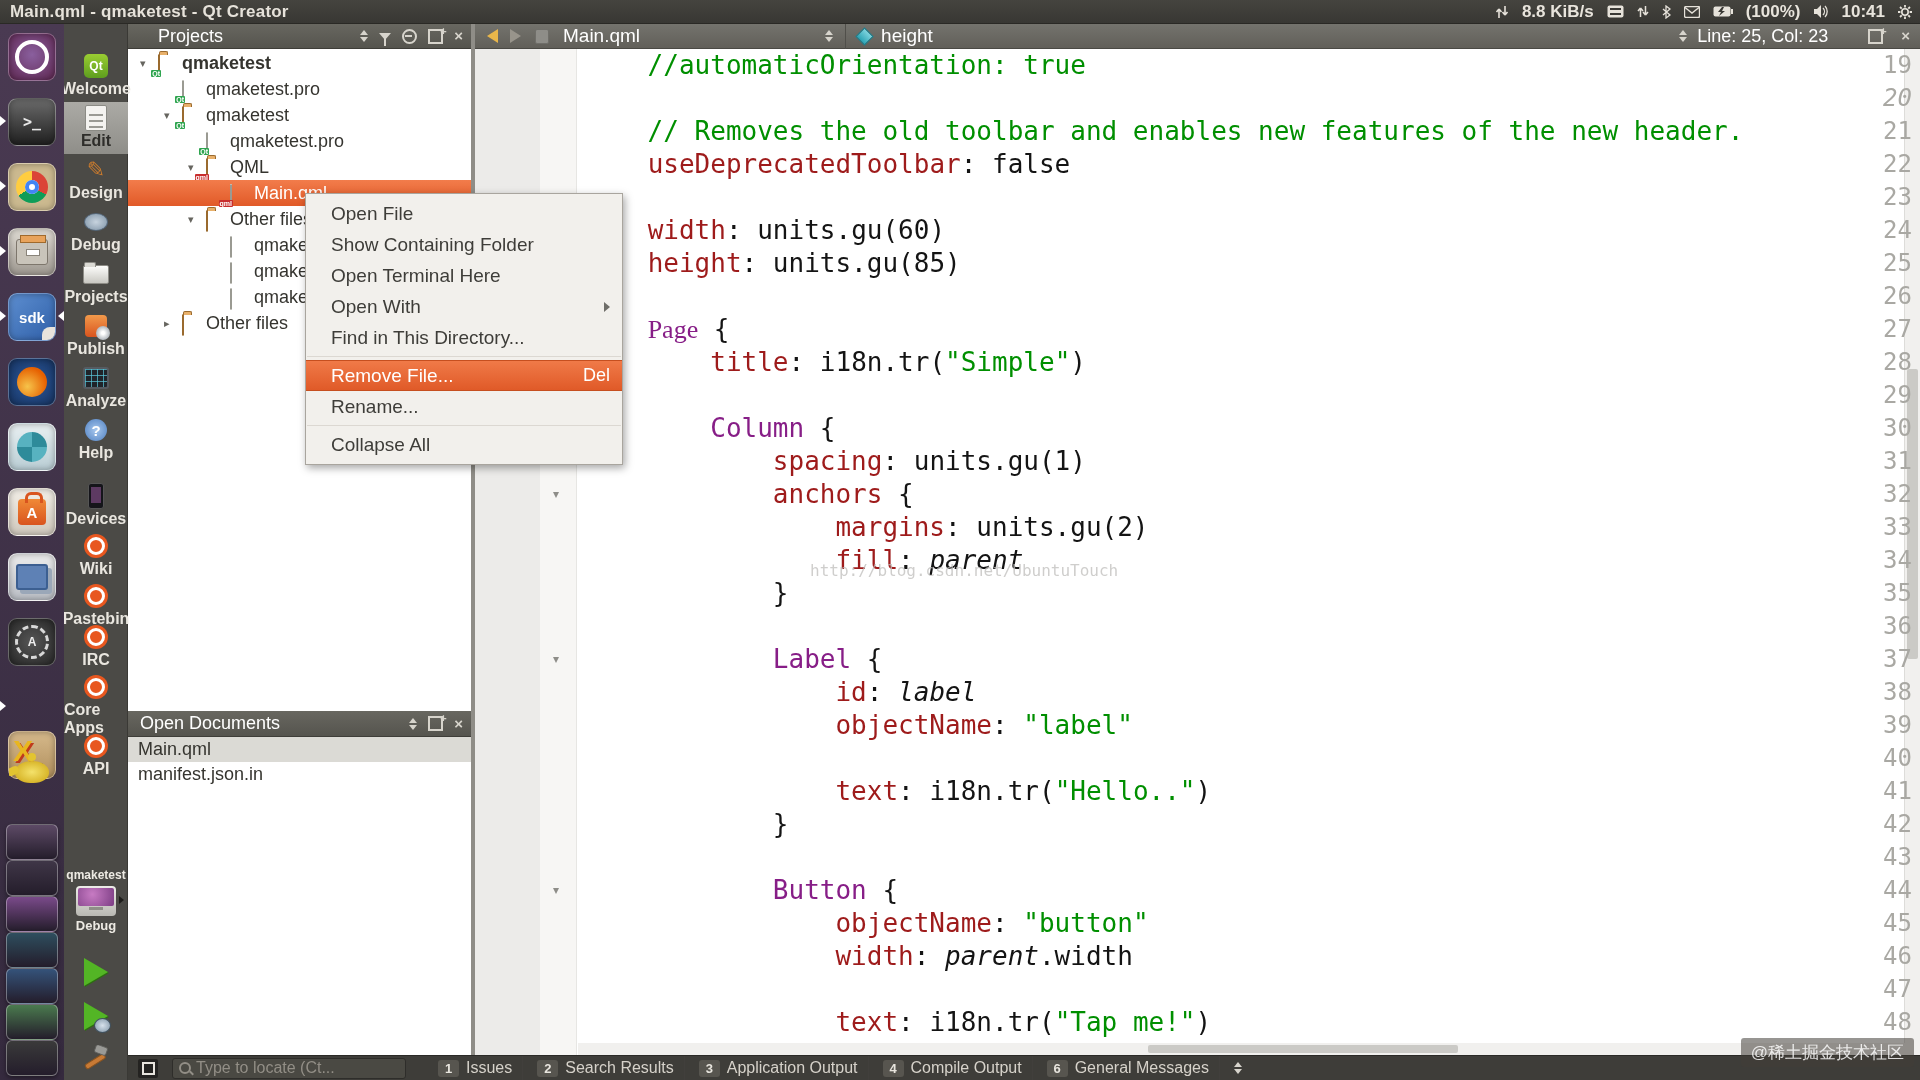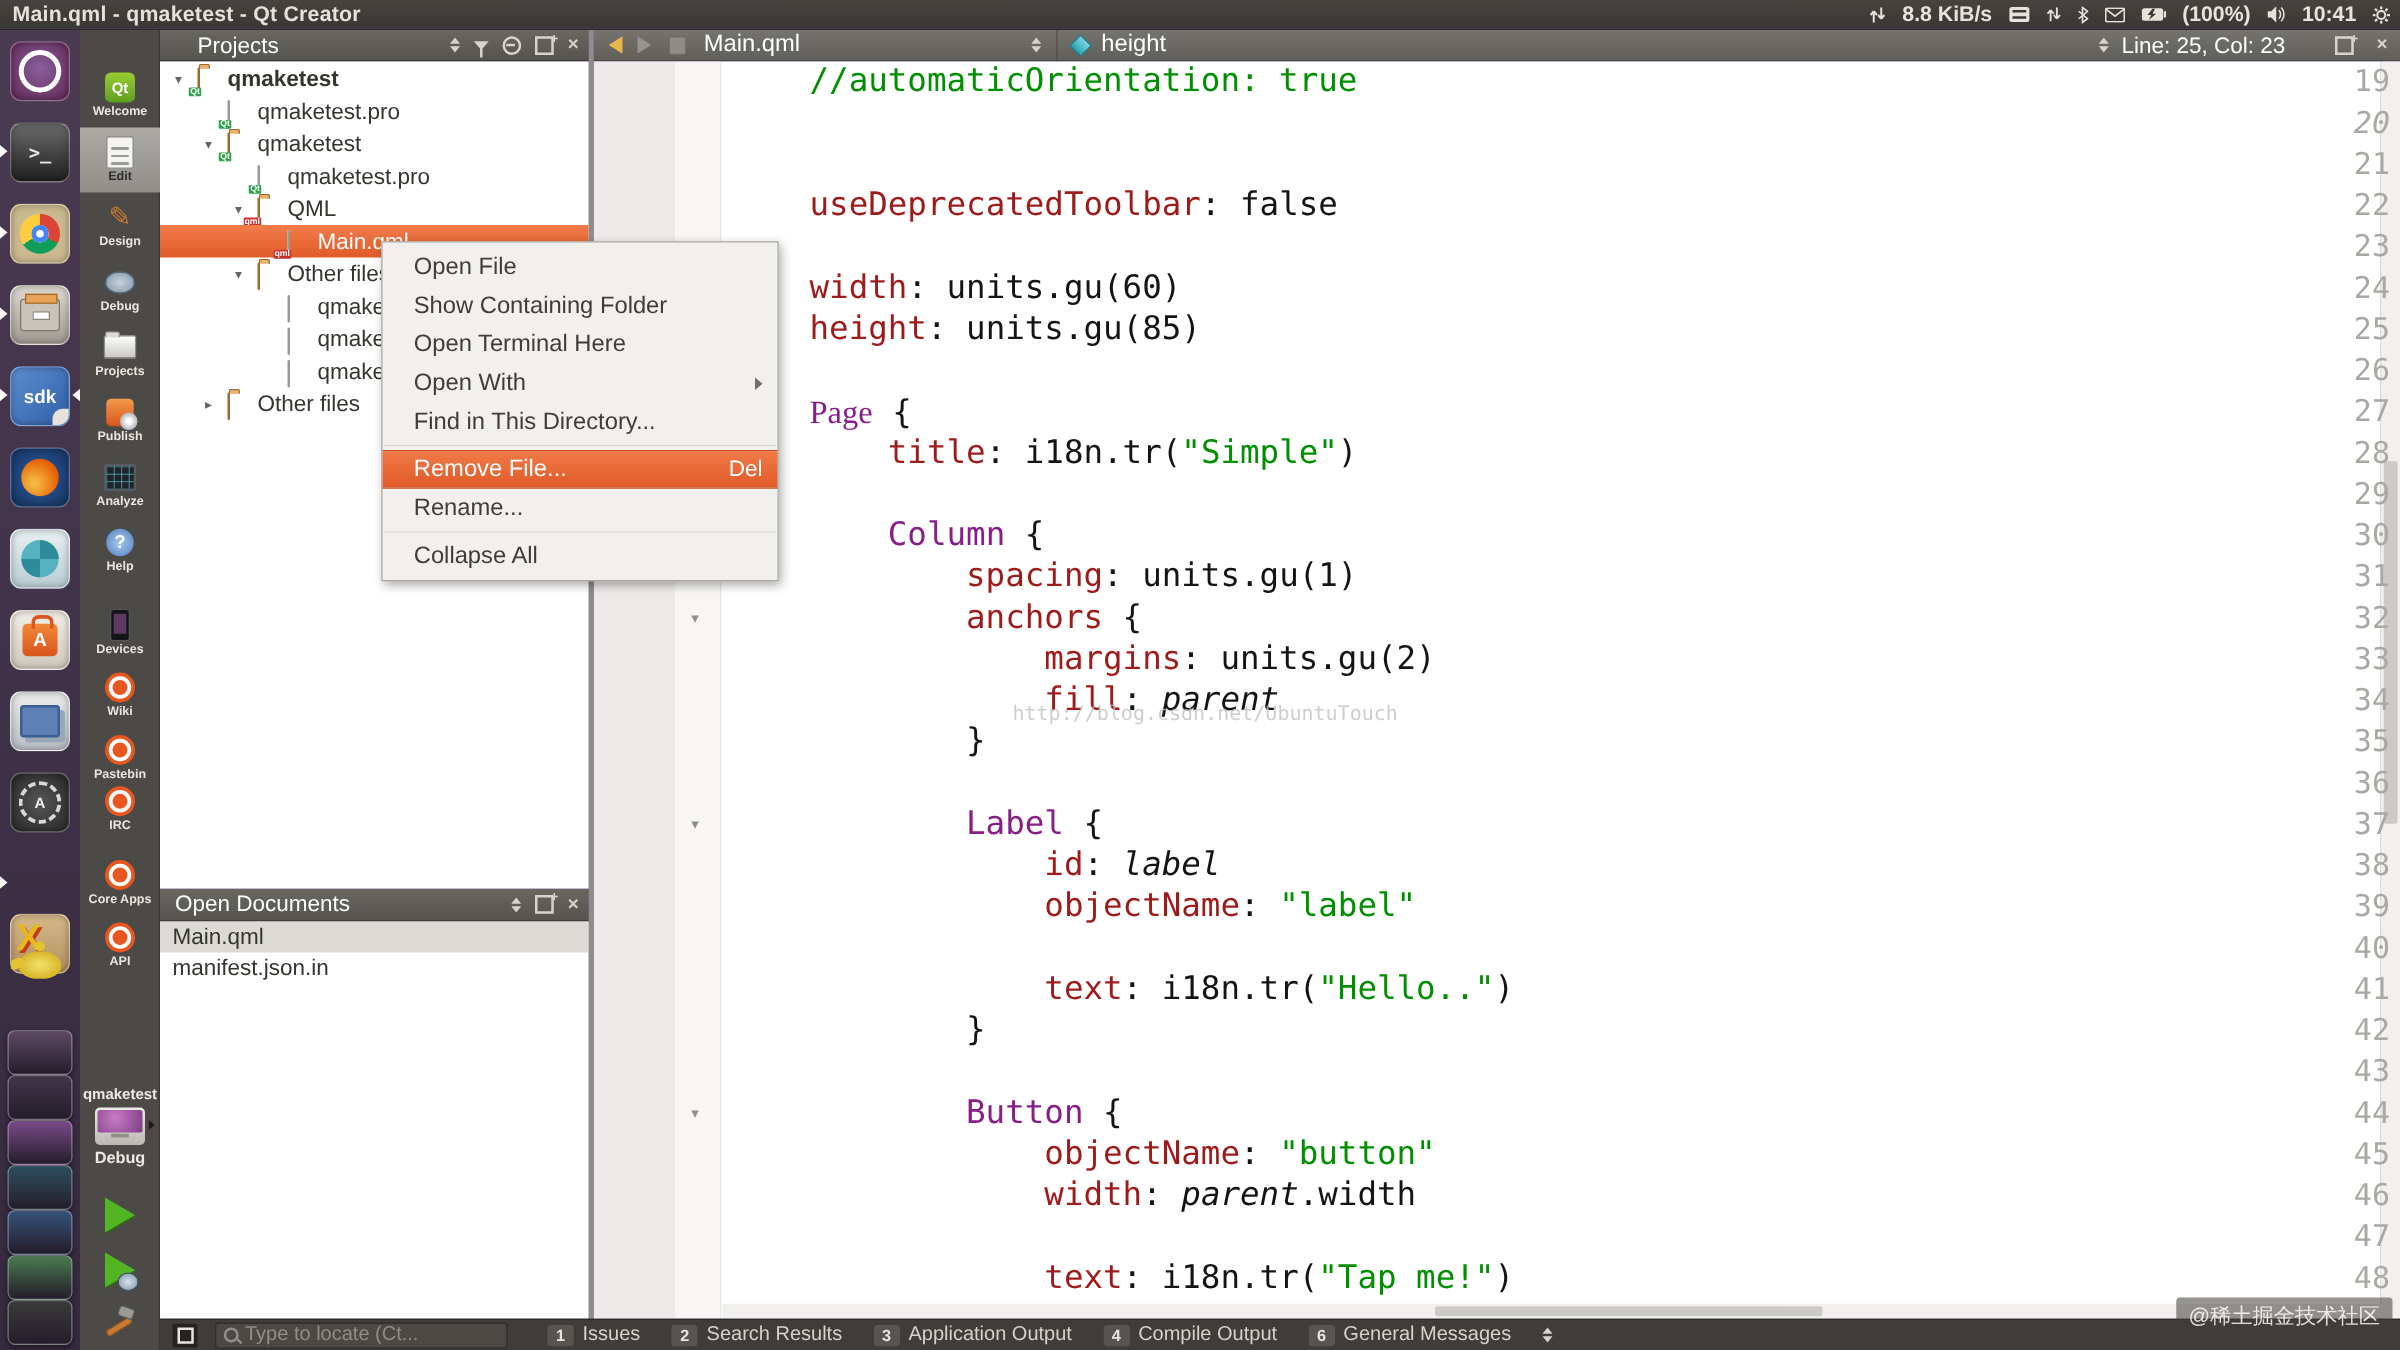--- a/index.html
+++ b/index.html
@@ -49,21 +49,21 @@
   .xchatTxt{position:absolute;bottom:5px;left:9px;color:#2b1d08;letter-spacing:1px;}
   .lch-kteatime{background:transparent;border-color:transparent;box-shadow:none;}
   .teapot{width:34px;height:22px;background:radial-gradient(#F4E26B,#CDa40f);border-radius:50% 50% 45% 45%;position:relative;}
   .teapot::before{content:"";position:absolute;left:-8px;top:6px;width:12px;height:8px;background:#E3C430;border-radius:4px;transform:rotate(-25deg);}
   .teapot::after{content:"";position:absolute;top:-8px;left:13px;width:8px;height:8px;background:#E3C430;border-radius:50%;}
   .stackTile{position:absolute;left:6px;width:50px;height:34px;border-radius:6px;border:1px solid rgba(255,255,255,.35);box-shadow:0 2px 4px rgba(0,0,0,.4);}
 
   
   #modecol{left:64px;top:24px;width:64px;height:1056px;background:#4B4A46;z-index:54;border-right:1px solid #3a3935;box-sizing:border-box;}
   .mode{position:absolute;left:0;width:64px;height:52px;display:flex;flex-direction:column;align-items:center;justify-content:center;gap:2px;}
-  .mode .lbl{font-size:10px;font-weight:bold;color:#E9E6DF;}
+  .mode .lbl{font-size:16px;font-weight:bold;color:#E9E6DF;}
   .mode.active{background:linear-gradient(#ABAAA5,#8F8E89);}
   .mode.active .lbl{color:#2e2d2a;}
   .mico{width:26px;height:24px;display:flex;align-items:center;justify-content:center;}
   .mi-welcome{width:24px;height:24px;border-radius:5px;background:linear-gradient(#9ACD32,#5E9E1E);color:#fff;font:bold 12px "Liberation Sans";display:flex;align-items:center;justify-content:center;}
   .mi-edit{width:20px;height:24px;background:#F4F3F0;border:1px solid #8b8b85;border-radius:2px;background-image:repeating-linear-gradient(#F4F3F0 0 4px,#9a9a94 4px 6px);background-size:14px 100%;background-position:3px 4px;background-repeat:no-repeat;}
   .mi-design{color:#C87A2E;font-size:22px;line-height:22px;}
   .mi-debug{width:22px;height:16px;border-radius:50%;background:radial-gradient(#C7D3DE,#7E93A6);border:1px solid #55677a;}
   .mi-projects{width:24px;height:17px;background:linear-gradient(#FDFDFB,#C9C8C2);border:1px solid #8d8c86;border-radius:2px;position:relative;}
   .mi-projects::before{content:"";position:absolute;top:-4px;left:0;width:10px;height:4px;background:#DCDBD5;border:1px solid #8d8c86;border-bottom:none;border-radius:2px 2px 0 0;}
   .mi-publish{width:22px;height:22px;background:linear-gradient(#F29A4B,#D9541E);border-radius:4px;position:relative;}
@@ -510,20 +510,21 @@
         <div class="h"></div>
       </div>
     <div id="hsb">
         <div class="h"></div>
       </div>
   <div class="lnum" style="top: 0px;">19</div>
       <div class="cline" style="top: 0px;"><span style="color: rgb(0, 143, 0);">    //automaticOrientation: true</span></div>
       <div class="lnum" style="top: 33px; font-style: italic;">20</div>
       <div class="cline" style="top: 33px;"></div>
       <div class="lnum" style="top: 66px;">21</div>
+      <div class="cline" style="top: 66px;"><span style="color: rgb(0, 143, 0);">    // Removes the old toolbar and enables new features of the new header.</span></div>
       <div class="lnum" style="top: 99px;">22</div>
       <div class="cline" style="top: 99px;"><span style="color: rgb(20, 20, 20);">    </span><span style="color: rgb(158, 27, 27);">useDeprecatedToolbar</span><span style="color: rgb(20, 20, 20);">: false</span></div>
       <div class="lnum" style="top: 132px;">23</div>
       <div class="cline" style="top: 132px;"></div>
       <div class="lnum" style="top: 165px;">24</div>
       <div class="cline" style="top: 165px;"><span style="color: rgb(20, 20, 20);">    </span><span style="color: rgb(158, 27, 27);">width</span><span style="color: rgb(20, 20, 20);">: units.gu(60)</span></div>
       <div class="lnum" style="top: 198px;">25</div>
       <div class="cline" style="top: 198px;"><span style="color: rgb(20, 20, 20);">    </span><span style="color: rgb(158, 27, 27);">height</span><span style="color: rgb(20, 20, 20);">: units.gu(85)</span></div>
       <div class="lnum" style="top: 231px;">26</div>
       <div class="cline" style="top: 231px;"></div>

